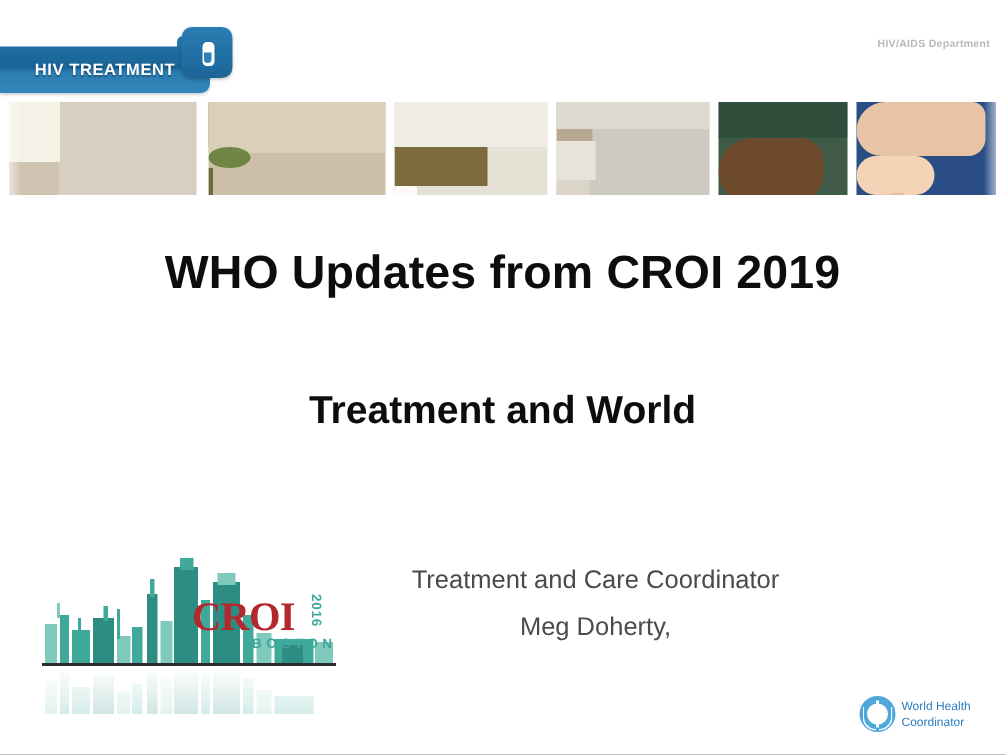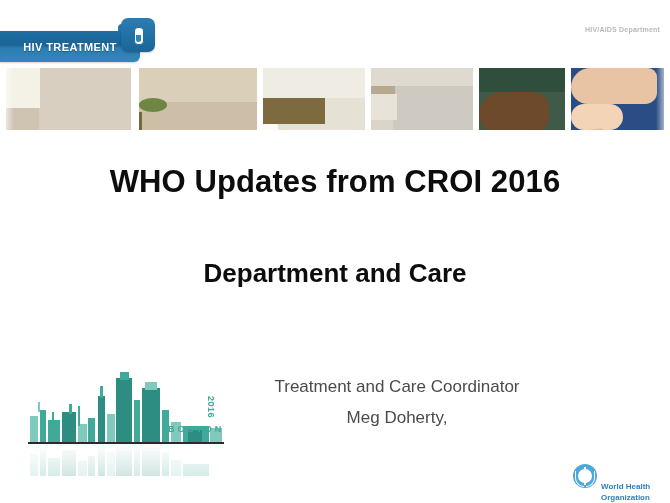--- a/index.html
+++ b/index.html
@@ -163,22 +163,22 @@
     position:absolute;left:2px;top:7px;width:8px;height:15px;
     border-left:1.6px solid #ffffff;border-bottom:1.6px solid #ffffff;
     border-radius:0 0 0 10px;
   }
   .who-emblem .wreathR{
     position:absolute;right:2px;top:7px;width:8px;height:15px;
     border-right:1.6px solid #ffffff;border-bottom:1.6px solid #ffffff;
     border-radius:0 0 10px 0;
   }
   .who-text{
-    position:absolute;left:28px;top:20px;
-    font-size:8px;font-weight:bold;color:#2e7fc1;line-height:10.5px;
+    position:absolute;left:28px;top:4px;
+    font-size:8px;font-weight:normal;color:#2e7fc1;line-height:10.5px;
   }
 </style>
 </head>
 <body>
 
 <div class="slide">
 
   <div class="header">
 
     <div class="dept-label">HIV/AIDS Department</div>
@@ -233,23 +233,23 @@
     </div>
 
     <div class="ph p6">
       <div class="hand"></div>
         <div class="palm"></div>
       <div class="f1"></div>
 
     </div>
   </div>
 
-  <div class="title">WHO Updates from CROI 2016</div>
-
-  <div class="subtitle">Department and Care</div>
+  <div class="title">WHO Updates from CROI 2019</div>
+
+  <div class="subtitle">Treatment and World</div>
 
   <div class="author">
     <div>Treatment and Care Coordinator</div>
     <div>Meg Doherty,</div>
   </div>
 
   <div class="croi">
 
     <div>
       <div class="skl" style="left:2px;  top:50px; width:8px;  height:26px;"></div>
@@ -271,20 +271,21 @@
       <div class="sk" style="left:134px;top:44px; width:7px;  height:32px;"></div>
       <div class="skl" style="left:143px;top:56px; width:10px; height:20px;"></div>
       <div class="sk" style="left:155px;top:60px; width:26px; height:16px;"></div>
       <div class="skd" style="left:160px;top:64px; width:14px; height:12px;"></div>
       <div class="skl" style="left:182px;top:62px; width:12px; height:14px;"></div>
       <div class="sk" style="left:50px; top:40px; width:2px;  height:20px;"></div>
       <div class="sk" style="left:24px; top:46px; width:2px;  height:10px;"></div>
       <div class="baseline"></div>
     </div>
 
+    <div class="croi-word">CROI</div>
     <div class="croi-year">2016</div>
     <div class="croi-city">BOSTON</div>
 
     <div class="reflection">
       <div class="skl" style="left:2px;  top:0px; width:8px;  height:22px;"></div>
       <div class="sk" style="left:12px; top:0px; width:6px;  height:28px;"></div>
       <div class="sk" style="left:20px; top:0px; width:12px; height:18px;"></div>
       <div class="skd" style="left:34px; top:0px; width:14px; height:26px;"></div>
       <div class="skl" style="left:50px; top:0px; width:9px;  height:15px;"></div>
       <div class="sk" style="left:60px; top:0px; width:7px;  height:20px;"></div>
@@ -301,17 +302,17 @@
 
   <div class="who">
     <div class="who-emblem">
       <div class="globe"></div>
       <div class="rod"></div>
       <div class="wreathL"></div>
       <div class="wreathR"></div>
     </div>
     <div class="who-text">
       <div>World Health</div>
-      <div>Organization</div>
+      <div>Coordinator</div>
     </div>
   </div>
 
 </div>
 
 </body></html>

